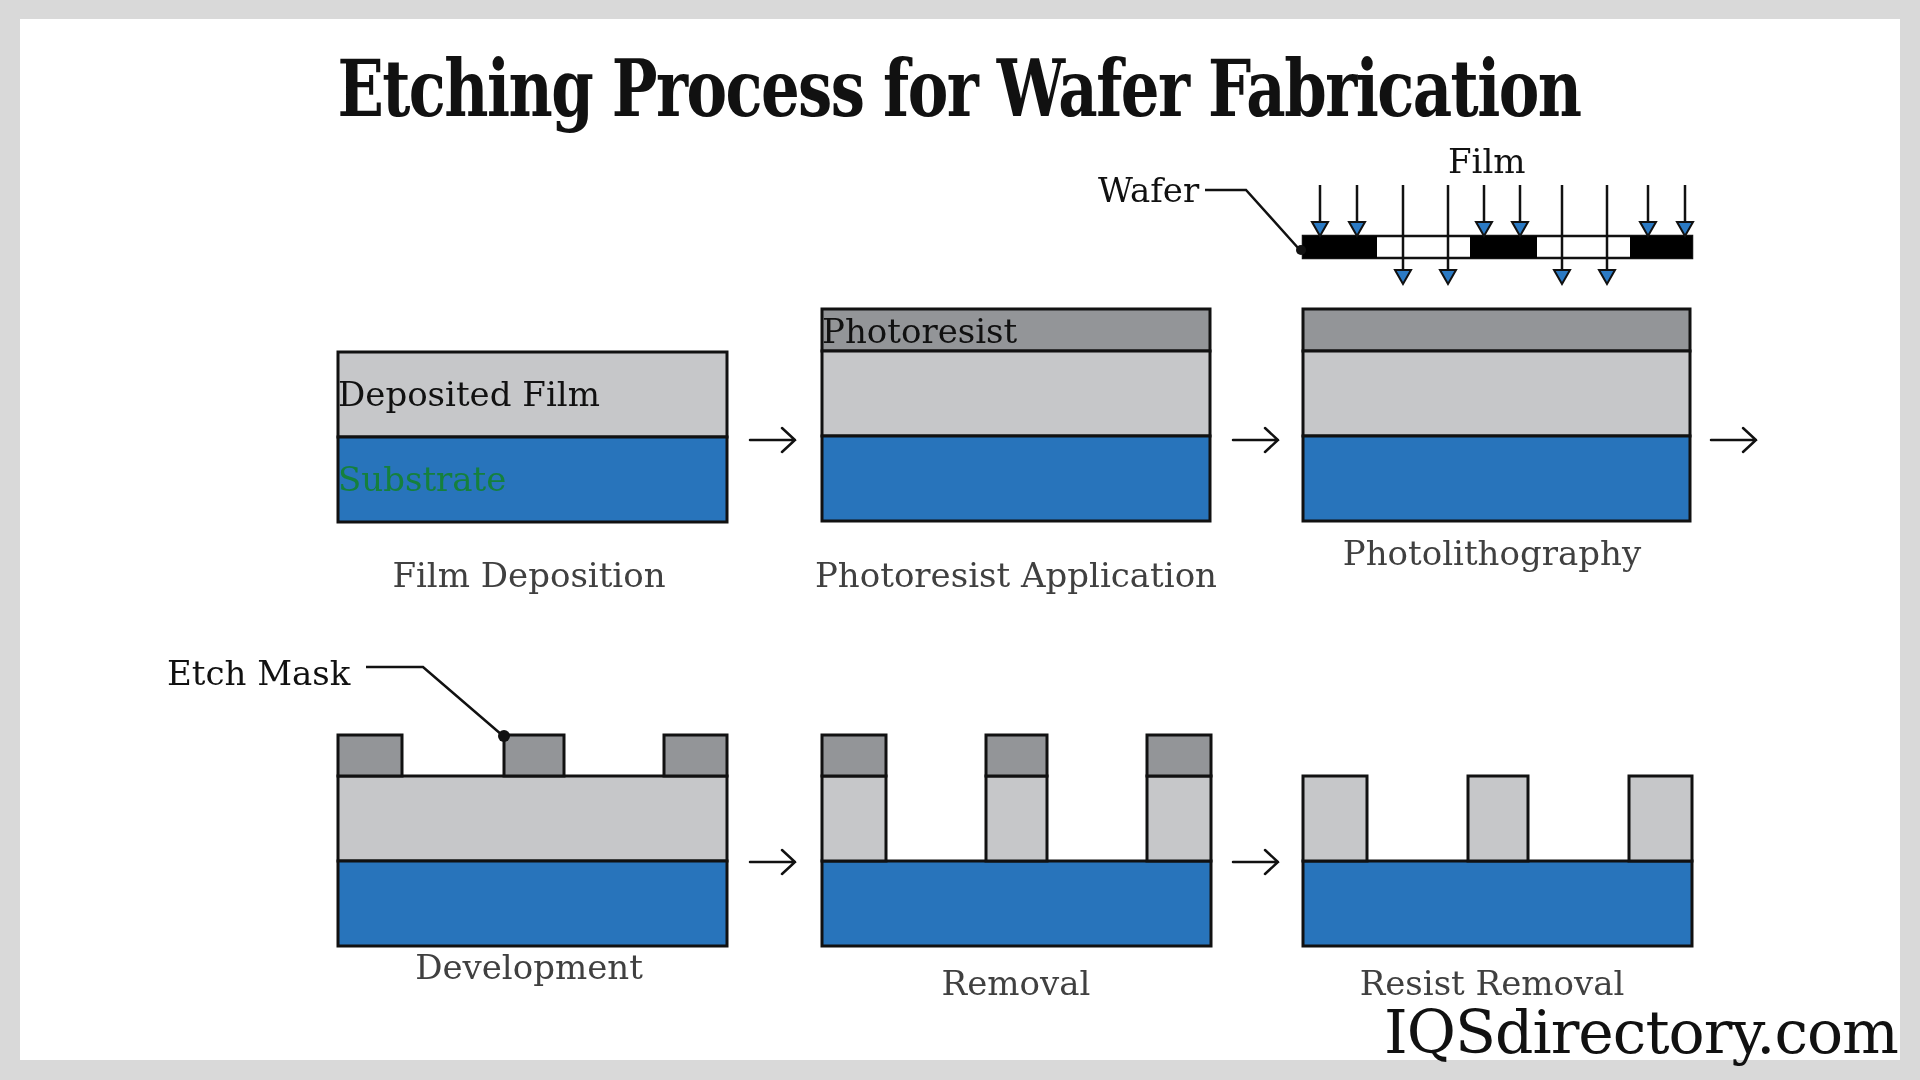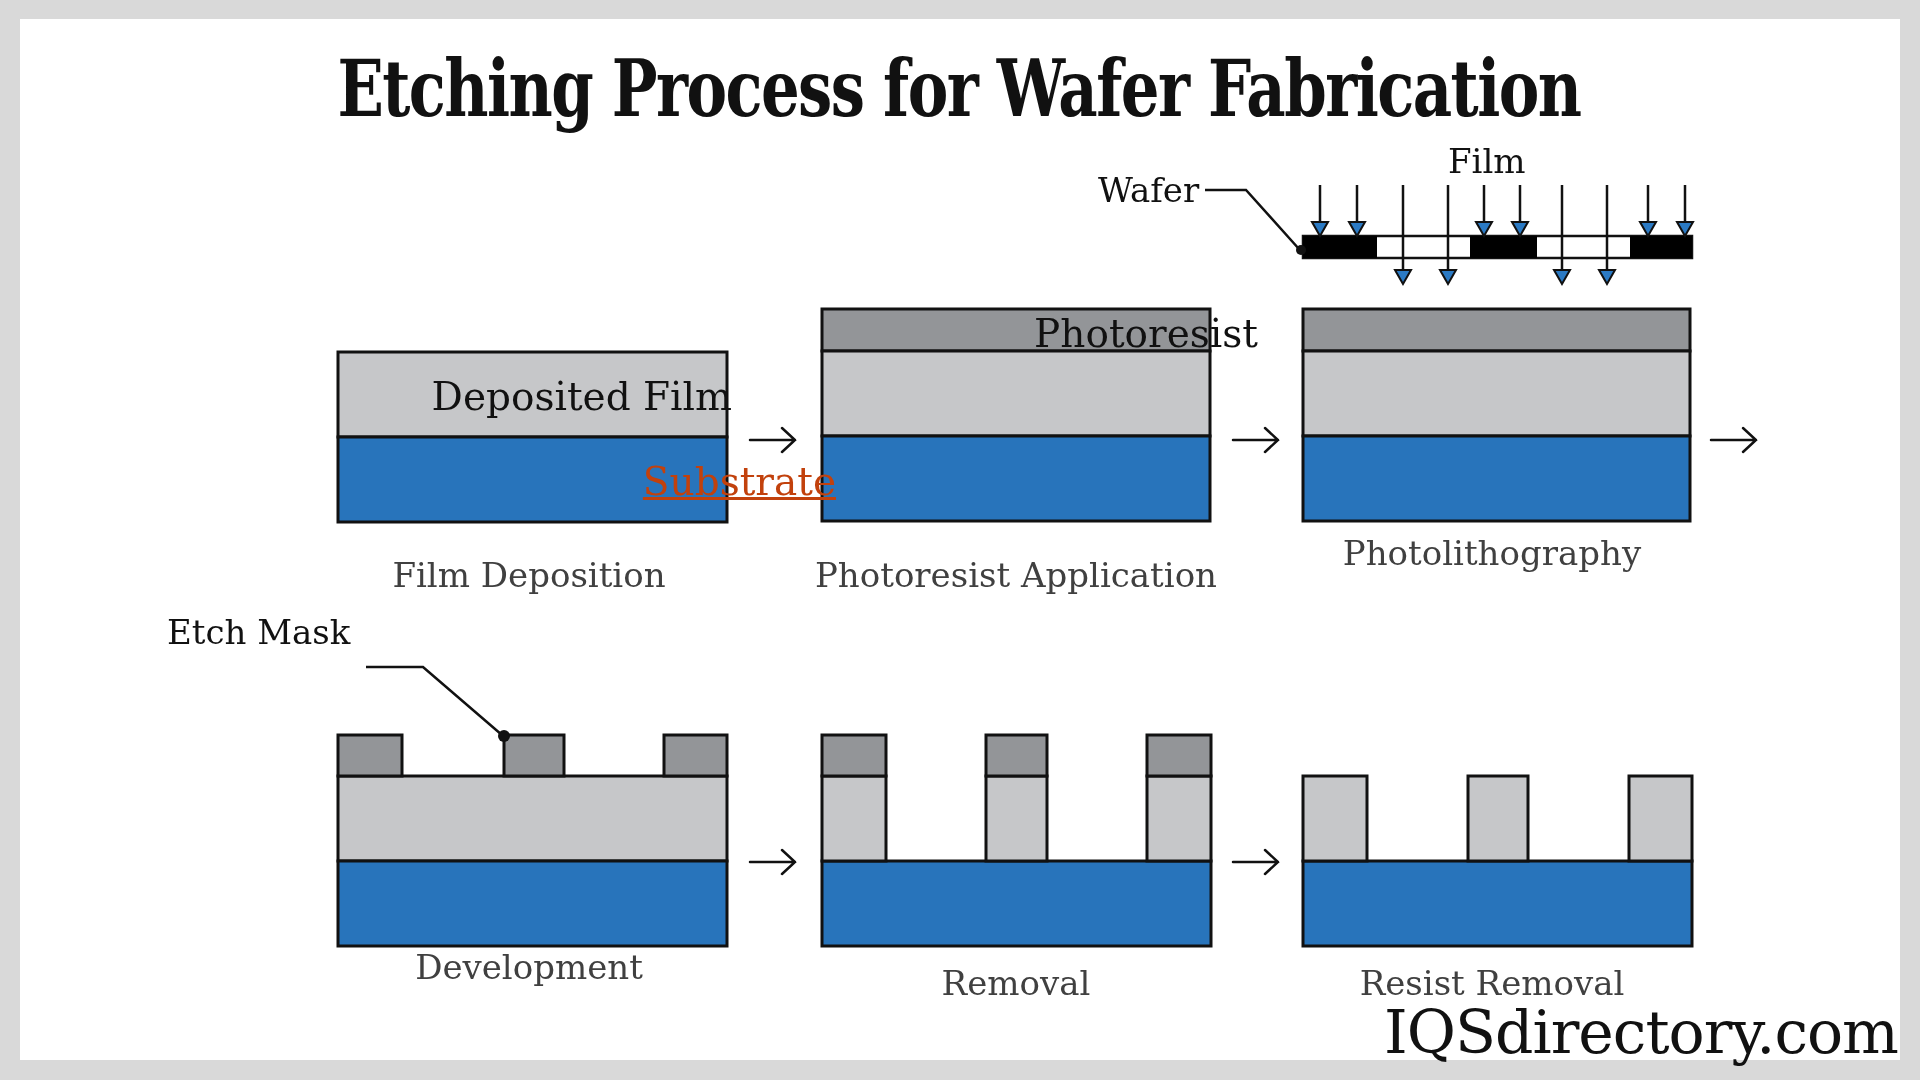--- a/index.html
+++ b/index.html
@@ -15,21 +15,21 @@
     }
     svg { position: absolute; left: 0; top: 0; }
     .title {
       position: absolute; left: 0; top: 50px; width: 1920px; text-align: center;
       font-family: "DejaVu Serif", serif; font-size: 78px; font-weight: 600;
       letter-spacing: -2px; transform: scaleX(0.78); transform-origin: 955px 0;
       color: #111; line-height: 1;
     }
     .lbl { position: absolute; font-size: 34px; line-height: 1; white-space: nowrap; color: #111; }
     .caption { position: absolute; width: 480px; text-align: center; font-size: 34px; line-height: 1; color: #404040; }
-    .inlayer { position: absolute; text-align: right; font-size: 39px; line-height: 1; margin-left: 48px; }
+    .inlayer { position: absolute; text-align: left; font-size: 34px; line-height: 1; }
     .logo {
       position: absolute; right: 22px; top: 1002px; font-size: 60px; line-height: 1; color: #111;
       letter-spacing: -1px;
     }
   </style>
 </head>
 <body>
 
 <div class="card"></div>
 
@@ -131,26 +131,26 @@
   </g>
   <g stroke="#111" stroke-width="2.5" fill="none" stroke-linecap="round">
     <path d="M750,862 H795 M782,850 L795,862 L782,874"></path>
   </g>
   <g stroke="#111" stroke-width="2.5" fill="none" stroke-linecap="round">
     <path d="M1233,862 H1278 M1265,850 L1278,862 L1265,874"></path>
   </g>
 </svg>
 
 <div class="inlayer" style="left:338px; top:377px; width:346px; color:#111;">Deposited Film</div>
-<div class="inlayer" style="left:338px; top:462px; width:450px; color:#c2410c;text-decoration:underline;">Substrate</div>
+<div class="inlayer" style="left:338px; top:462px; width:450px; color:#15803d;">Substrate</div>
 <div class="inlayer" style="left:822px; top:314px; width:388px; color:#111;">Photoresist</div>
 
 <div class="lbl" style="left:1098px; top:173px;">Wafer</div>
 <div class="lbl" style="left:1448px; top:144px;">Film</div>
-<div class="lbl" style="left:167px; top:615px;">Etch Mask</div>
+<div class="lbl" style="left:167px; top:656px;">Etch Mask</div>
 
 <div class="caption" style="left:289px; top:558px;">Film Deposition</div>
 <div class="caption" style="left:776px; top:558px;">Photoresist Application</div>
 <div class="caption" style="left:1252px; top:536px;">Photolithography</div>
 <div class="caption" style="left:289px; top:950px;">Development</div>
 <div class="caption" style="left:776px; top:966px;">Removal</div>
 <div class="caption" style="left:1252px; top:966px;">Resist Removal</div>
 
 <div class="logo">IQSdirectory.com</div>
 

